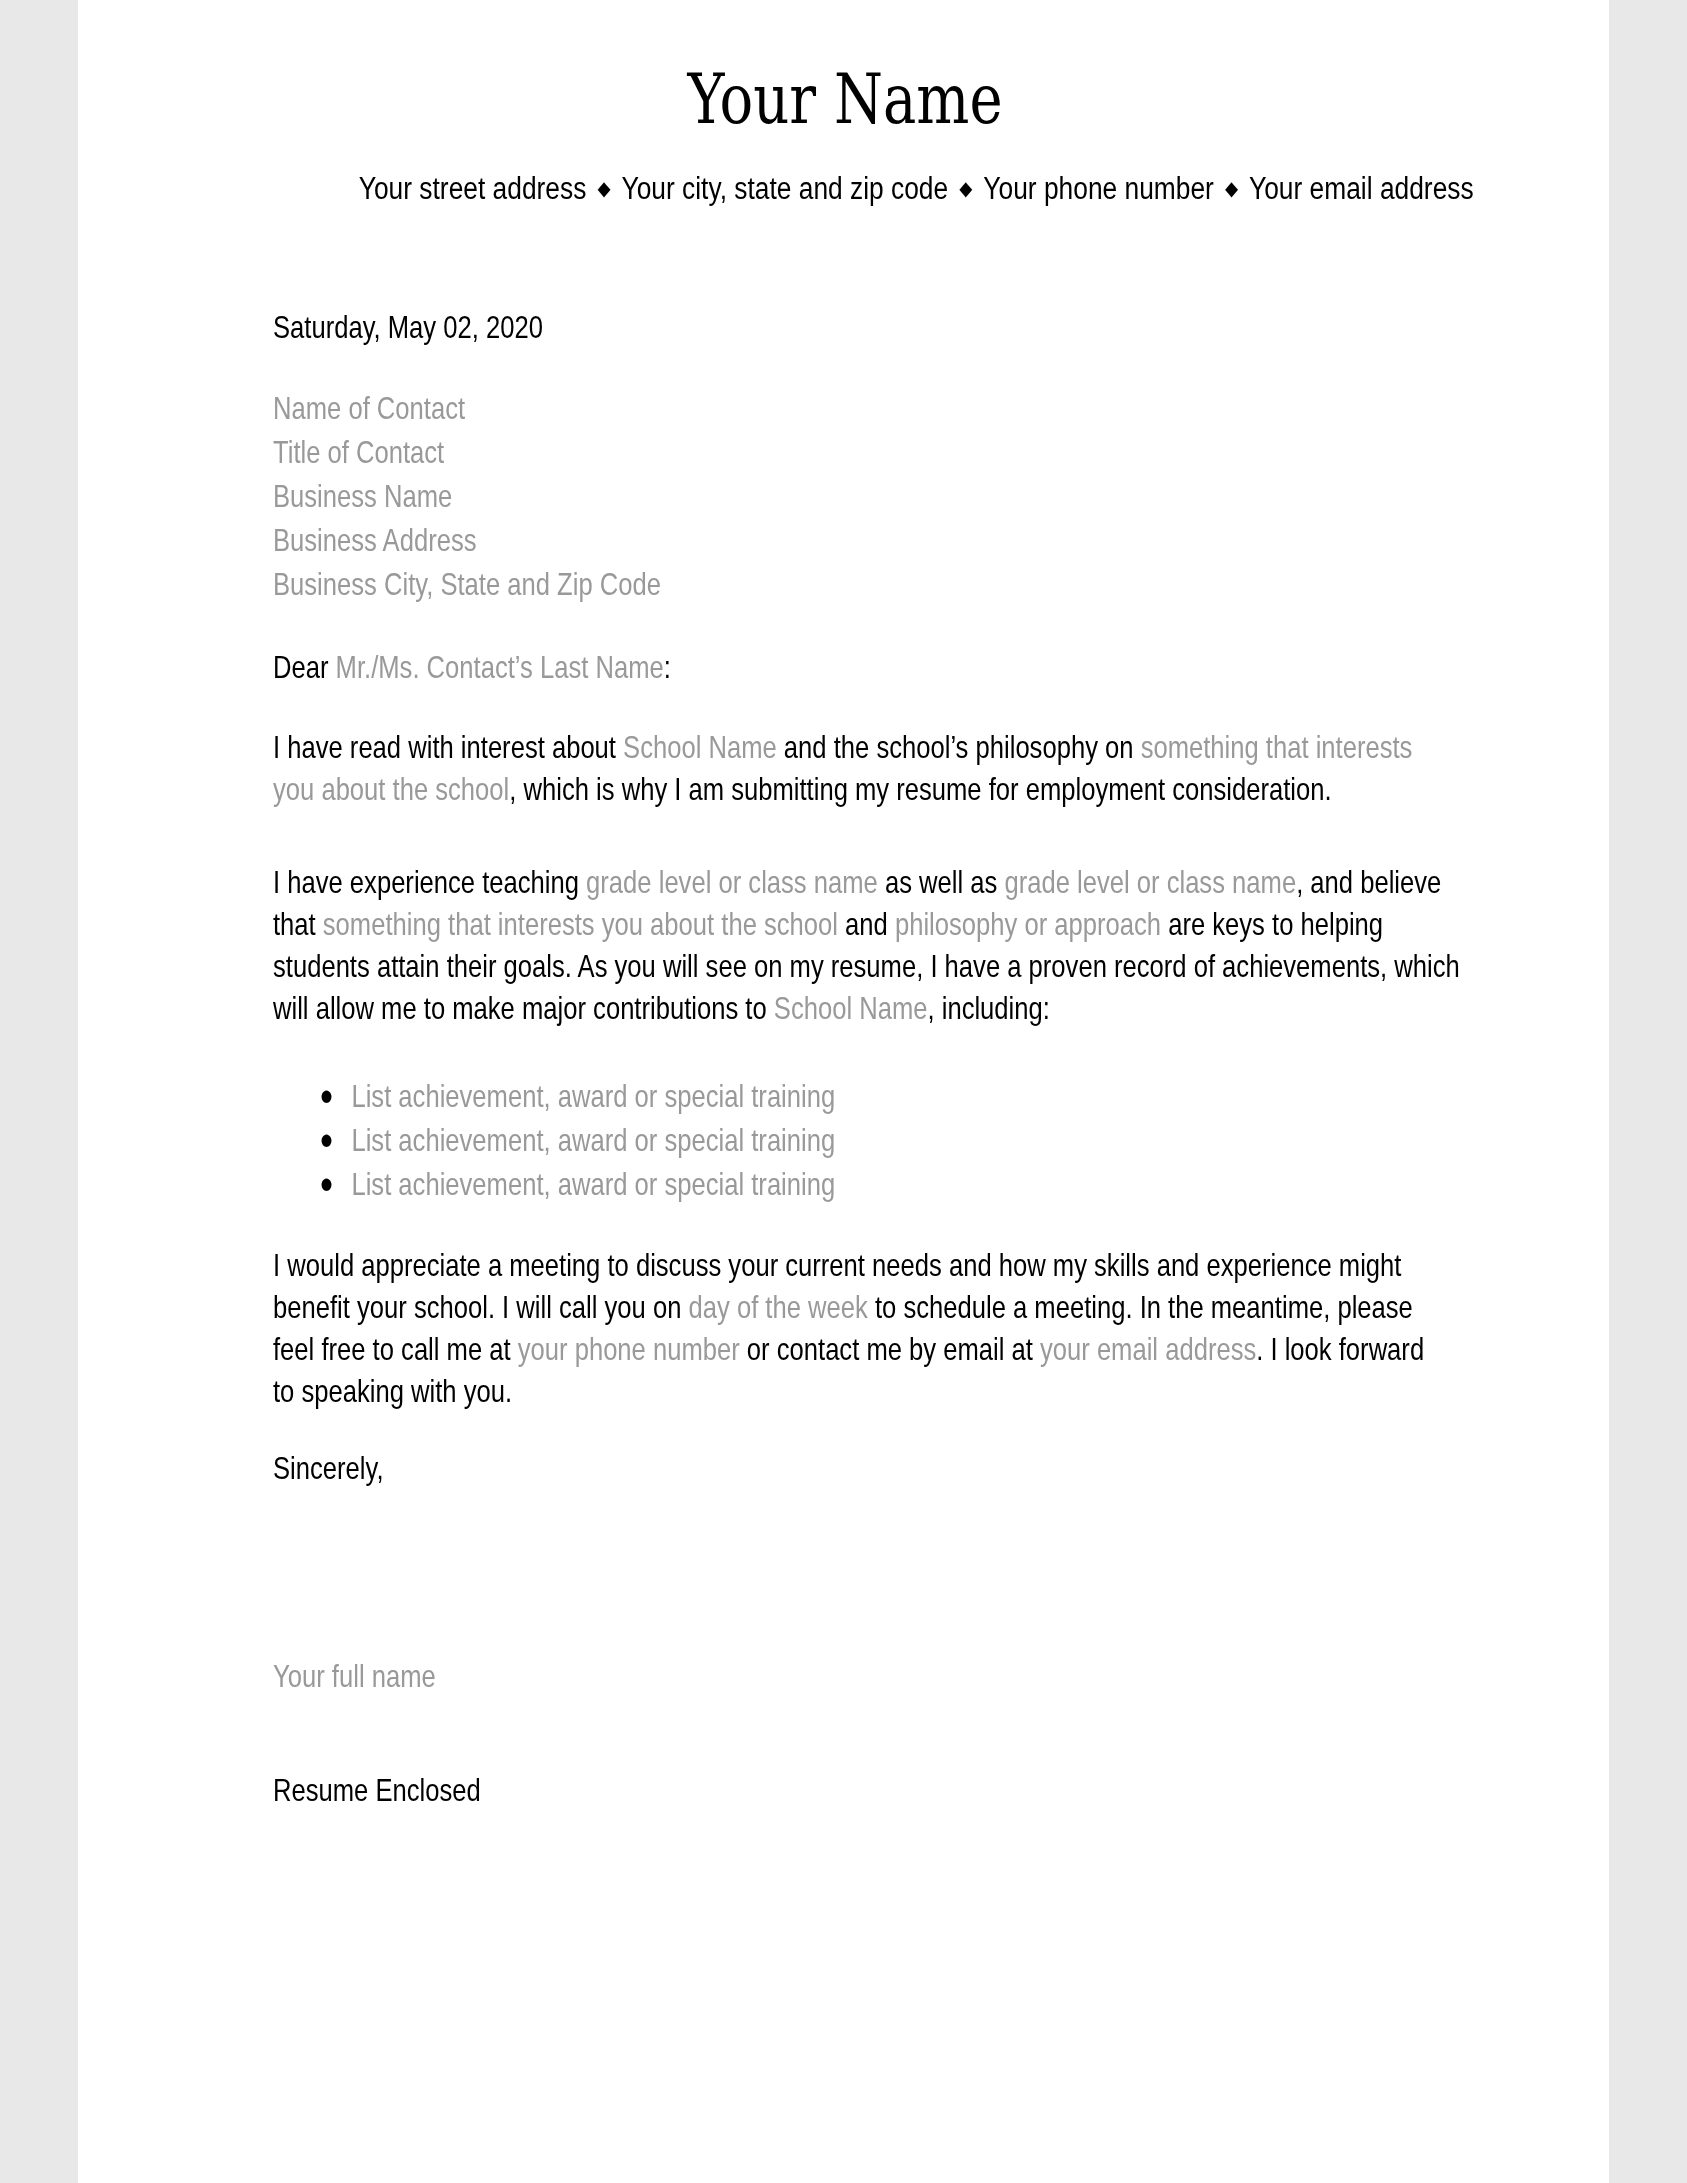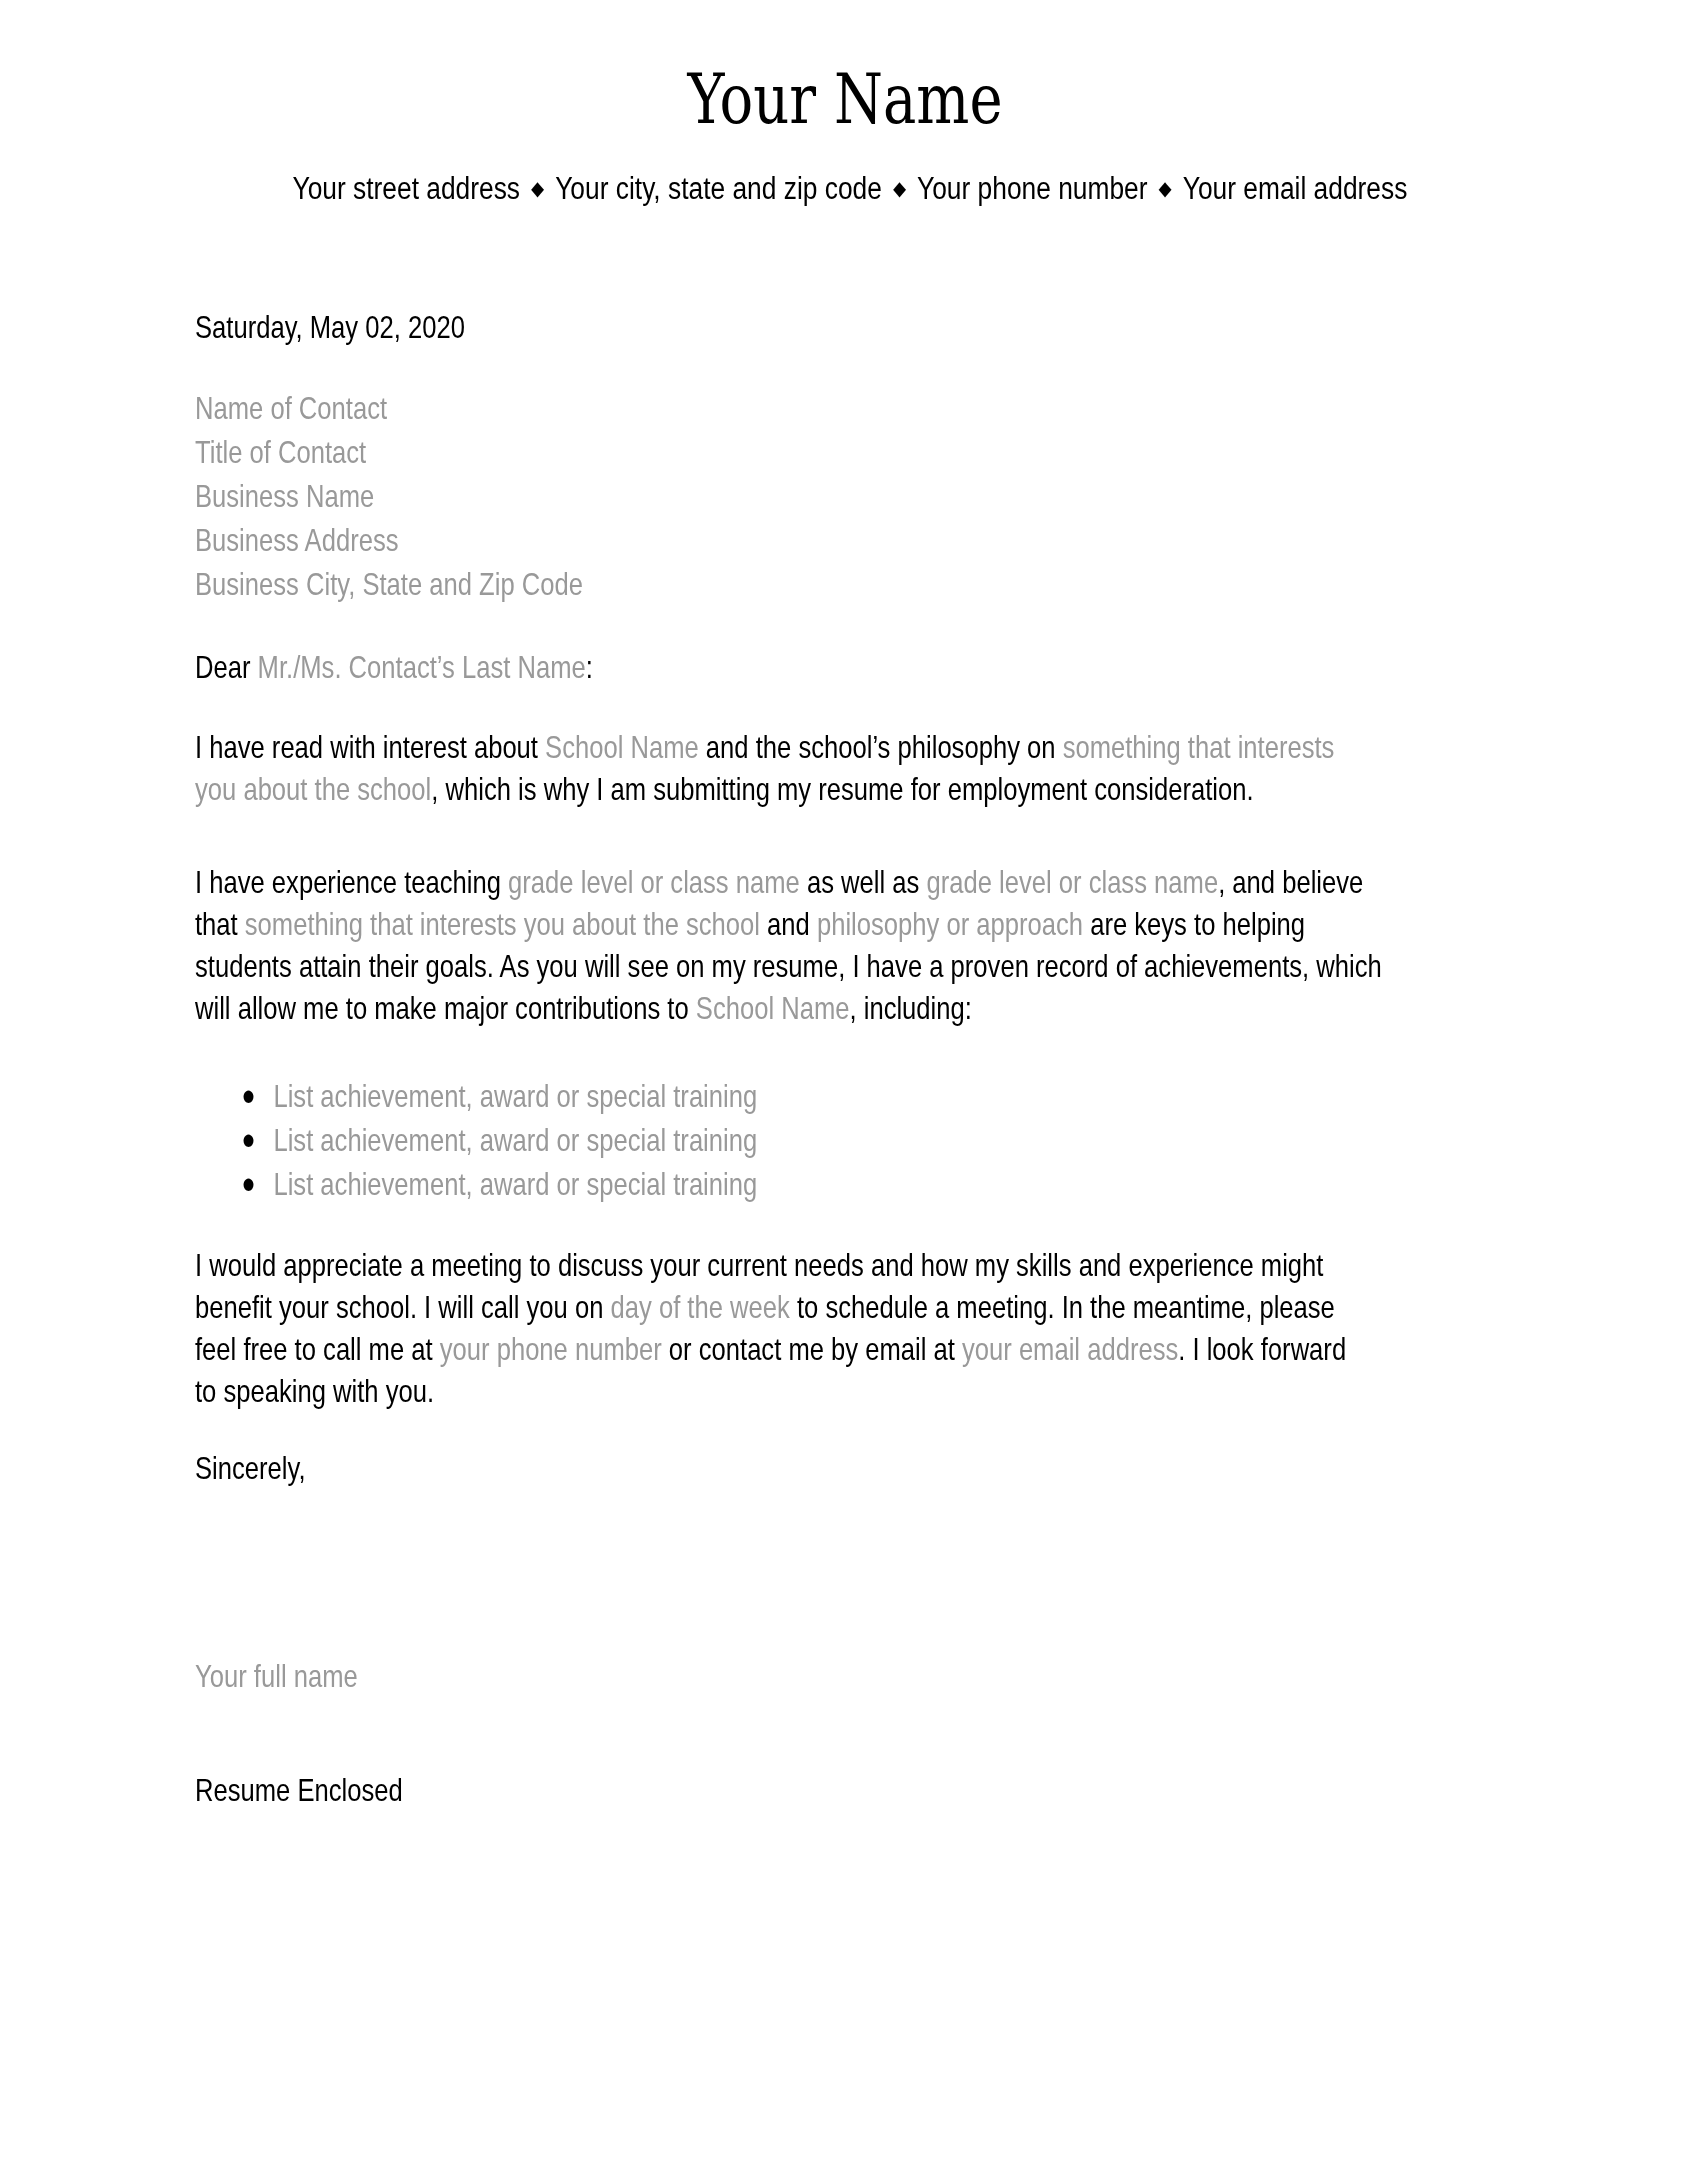--- a/index.html
+++ b/index.html
@@ -1,17 +1,17 @@
 <!DOCTYPE html>
 <html style="font-size:14px"><head>
 <meta charset="utf-8">
 <style>
   html,body { margin:0; padding:0; background:#e8e8e8; }
   .page {
-    width:1687px; height:2184px; background:#ffffff; overflow:hidden;
+    width:1531px; height:2184px; background:#ffffff; overflow:hidden;
     font-family:"Liberation Sans", sans-serif; color:#000000;
     margin:0 auto; box-sizing:border-box;
   }
   .inner { padding:56px 192px 0 195px; }
 
   .title {
     font-family:"DejaVu Serif", serif; font-weight:400;
     font-size:70px; line-height:87px; text-align:center; margin:0;
     transform:scaleX(0.80); transform-origin:50% 0;
   }

